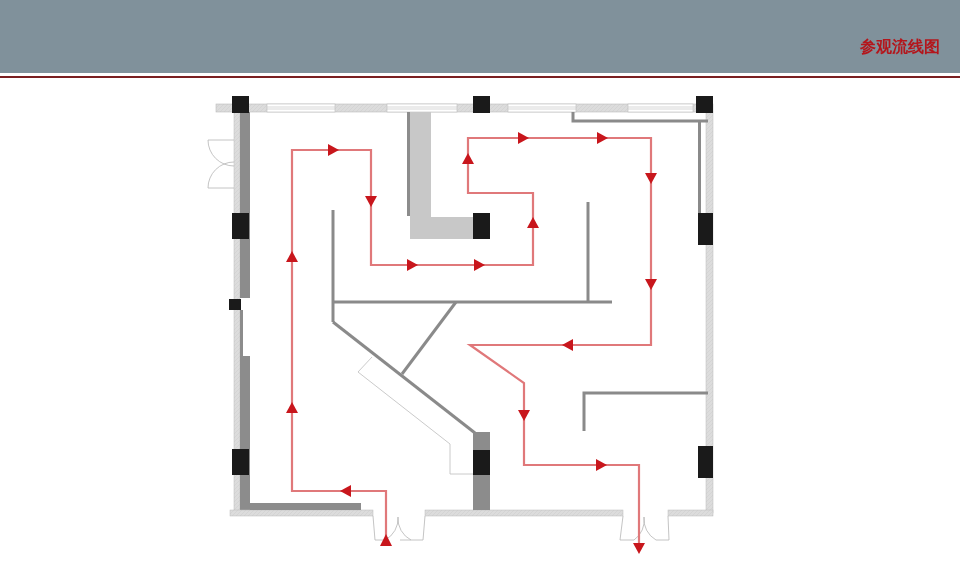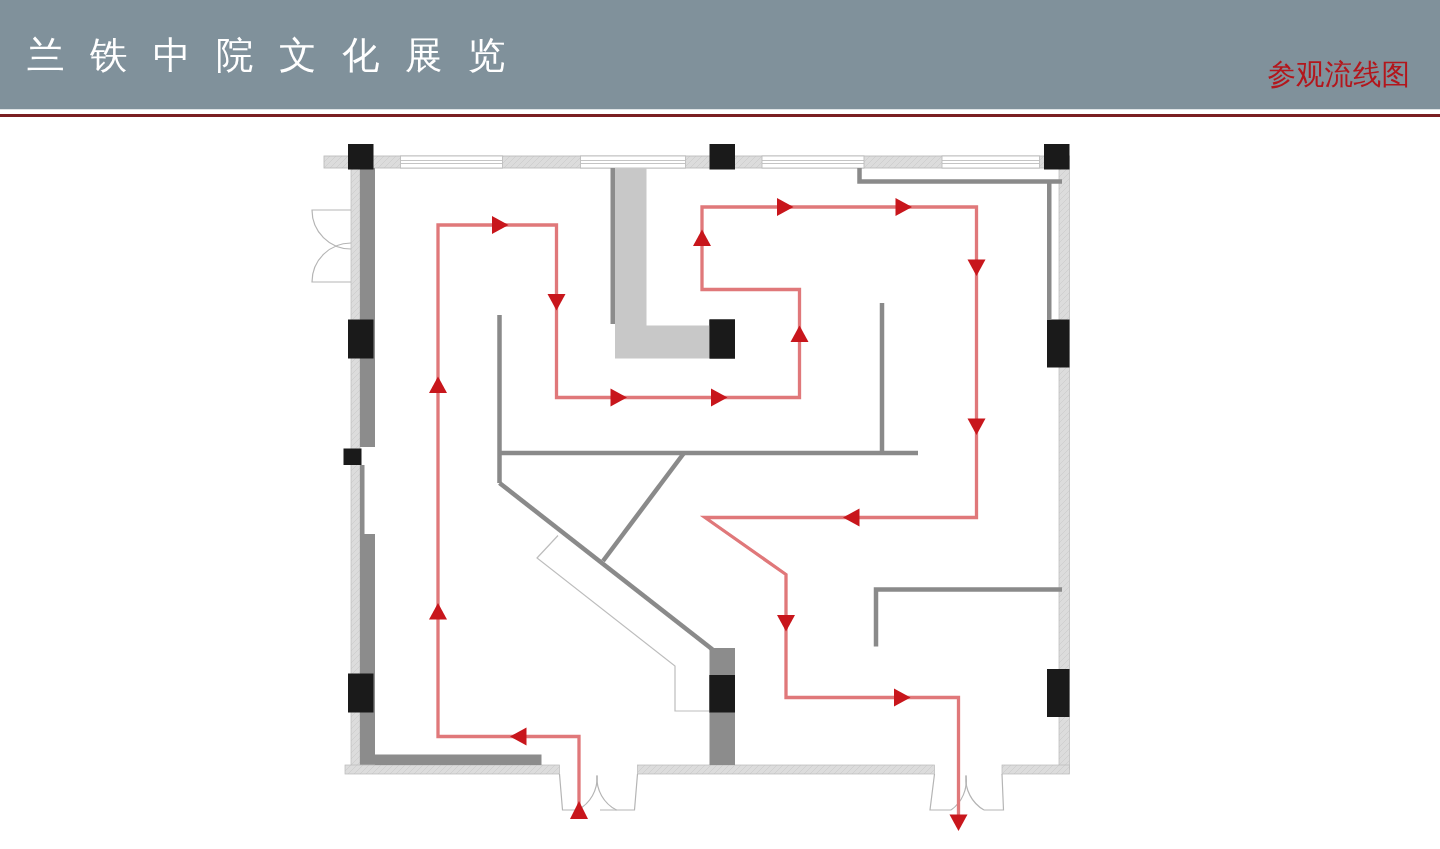--- a/index.html
+++ b/index.html
@@ -12,32 +12,31 @@
     position: absolute; left: 0; top: 0; width: 960px; height: 73px;
     background: #80919b;
   }
   .header-title {
     position: absolute; left: 18px; top: 20px;
     color: #ffffff; font-size: 25px; letter-spacing: 17px;
     font-family: "DejaVu Sans", "Liberation Sans", sans-serif; font-weight: 300;
   }
   .header-subtitle {
     position: absolute; right: 20px; top: 37px;
-    color: #b3161c; font-size: 19px; font-weight: normal;
+    color: #b3161c; font-size: 16px; font-weight: bold;
     font-family: "DejaVu Serif", "Liberation Serif", serif;
   }
   .rule-white { position: absolute; left: 0; top: 73px; width: 960px; height: 3px; background: #ffffff; }
   .rule-red { position: absolute; left: 0; top: 76px; width: 960px; height: 2px; background: #7a1f22; }
   .plan { position: absolute; left: 0; top: 0; }
 </style>
 </head>
 <body>
 
 <div class="header">
-  <div class="header-title">兰铁中院文化展览</div>
   <div class="header-subtitle">参观流线图</div>
 </div>
 <div class="rule-white"></div>
 <div class="rule-red"></div>
 
 <svg class="plan" width="960" height="566" viewBox="0 0 960 566">
   <defs>
     <pattern id="hatch" width="4" height="4" patternUnits="userSpaceOnUse">
       <rect width="4" height="4" fill="#dcdcdc"></rect>
       <path d="M0 4 L4 0" stroke="#cfcfcf" stroke-width="0.6"></path>

